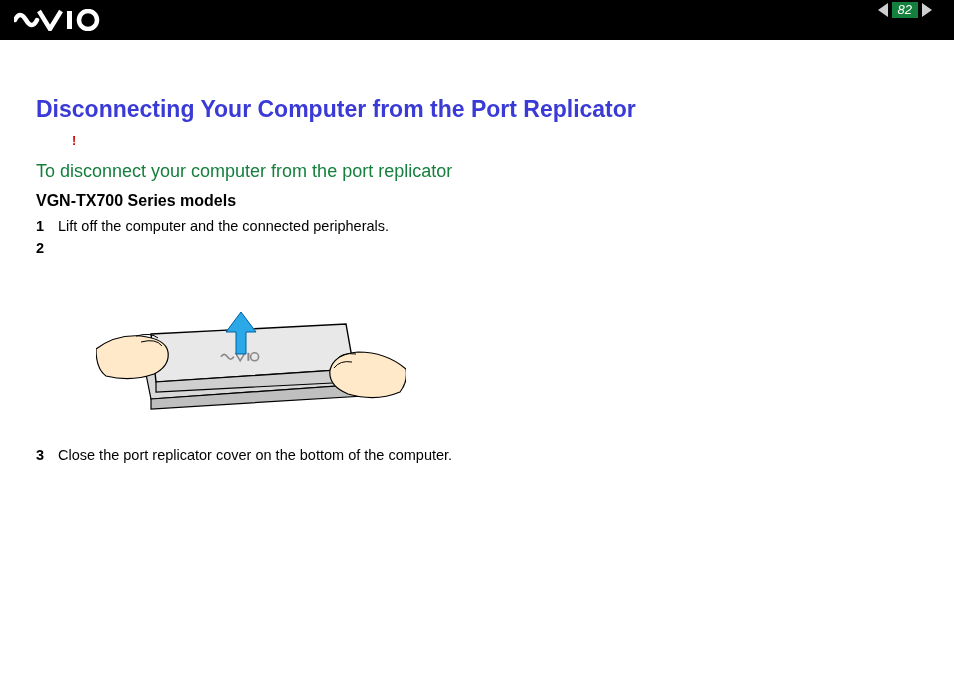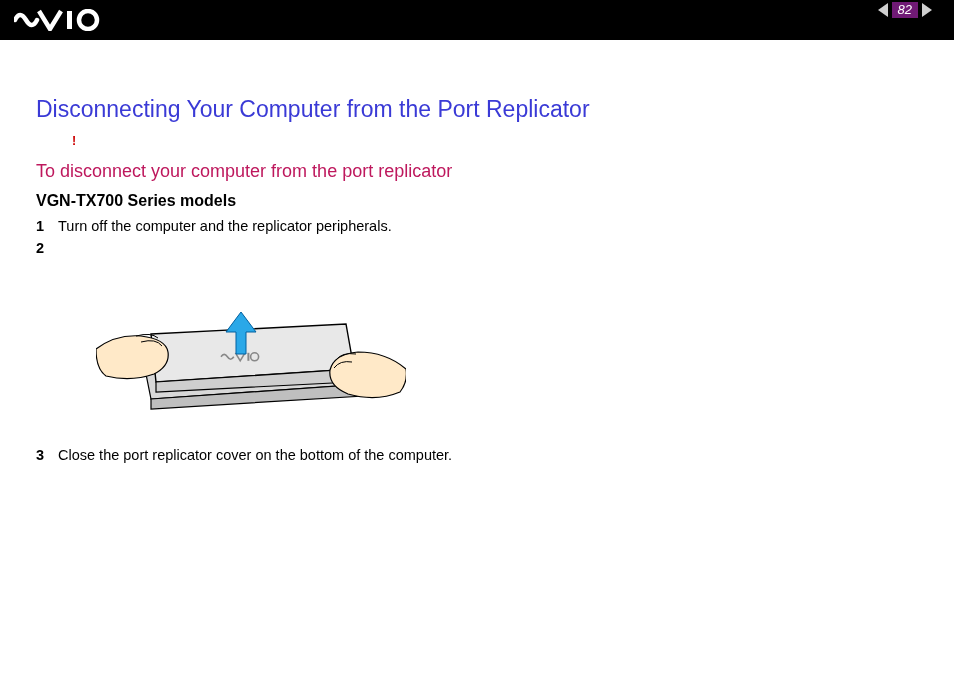--- a/index.html
+++ b/index.html
@@ -40,21 +40,21 @@
     border-right: 10px solid #cfcfcf;
     margin-right: 4px;
   }
   .nav-right {
     border-top: 7px solid transparent;
     border-bottom: 7px solid transparent;
     border-left: 10px solid #cfcfcf;
     margin-left: 4px;
   }
   .page-num {
-    background: #701a75;
+    background: #15803d;
     color: #fff;
     padding: 0 6px;
     font-style: italic;
     font-size: 13px;
     height: 16px;
     line-height: 16px;
   }
   .section-label {
     margin-left: 2px;
   }
@@ -63,36 +63,36 @@
     flex-direction: column;
     align-items: flex-end;
     gap: 2px;
   }
   .content {
     padding: 56px 36px 0 36px;
   }
   .title {
     color: #3a3ad6;
     font-size: 23px;
-    font-weight: normal;
+    font-weight: bold;
     margin: 0 0 10px 0;
   }
   .warning-row {
     margin-left: 36px;
     font-size: 12.5px;
     line-height: 1.3;
   }
   .warn-mark {
     color: #c00;
     font-weight: bold;
     display: block;
     margin-bottom: -2px;
   }
   .subheading {
-    color: #be185d;
+    color: #15803d;
     font-size: 18px;
     font-weight: normal;
     margin: 14px 0 10px 0;
   }
   .series {
     font-weight: bold;
     font-size: 16px;
     margin: 0 0 8px 0;
   }
   .steps {
@@ -145,21 +145,21 @@
     <span class="warn-mark">!</span>
   </div>
 
   <h2 class="subheading">To disconnect your computer from the port replicator</h2>
 
   <div class="series">VGN-TX700 Series models</div>
 
   <ul class="steps">
     <li>
       <span class="step-num">1</span>
-      <span>Turn off the computer and the replicator peripherals.</span>
+      <span>Lift off the computer and the connected peripherals.</span>
     </li>
     <li>
       <span class="step-num">2</span>
     </li>
   </ul>
 
   <div class="illustration">
     <svg width="310" height="155" viewBox="0 0 310 155">
 
       <polygon points="50,100 260,90 270,110 55,125" fill="#d8d8d8" stroke="#000" stroke-width="1.2"></polygon>

